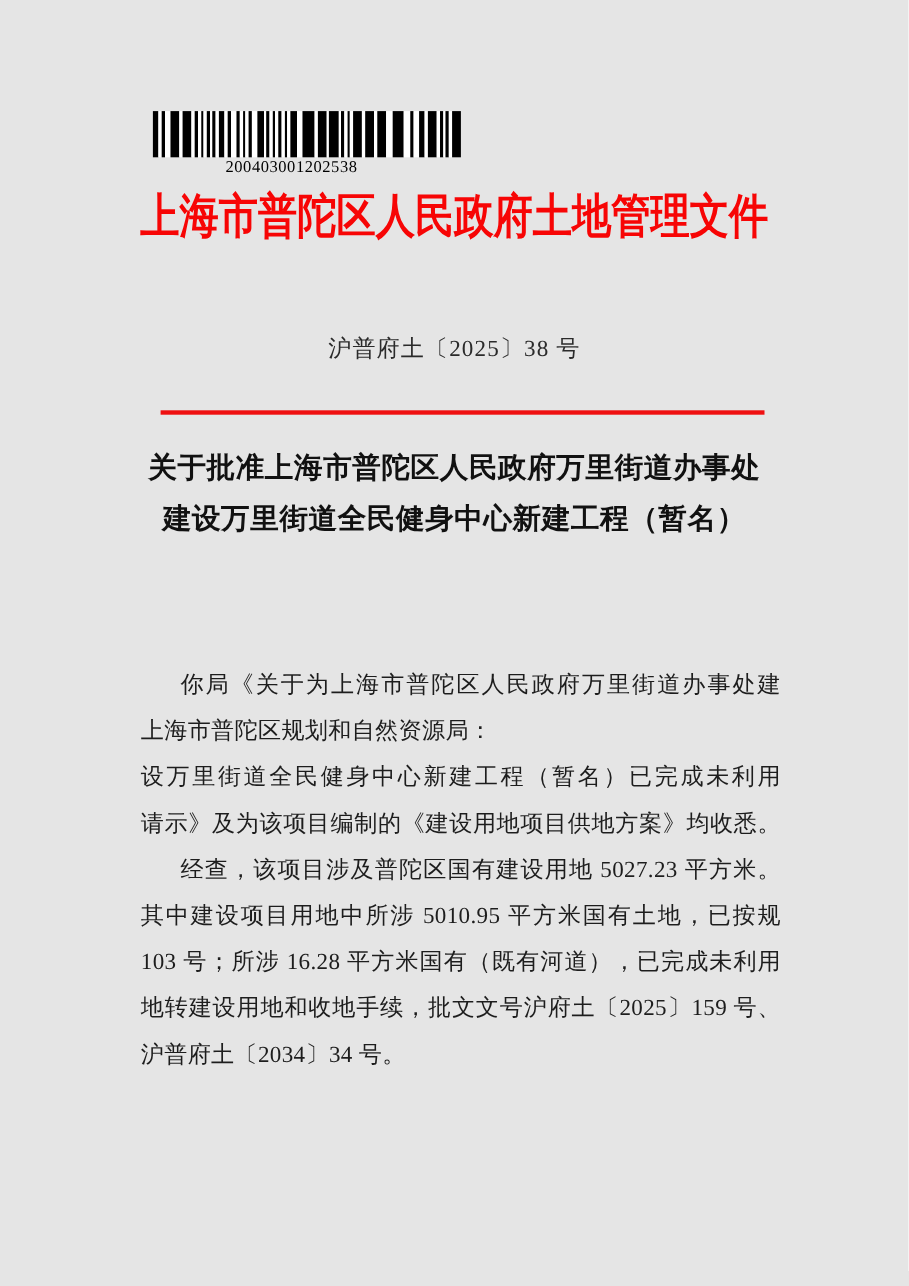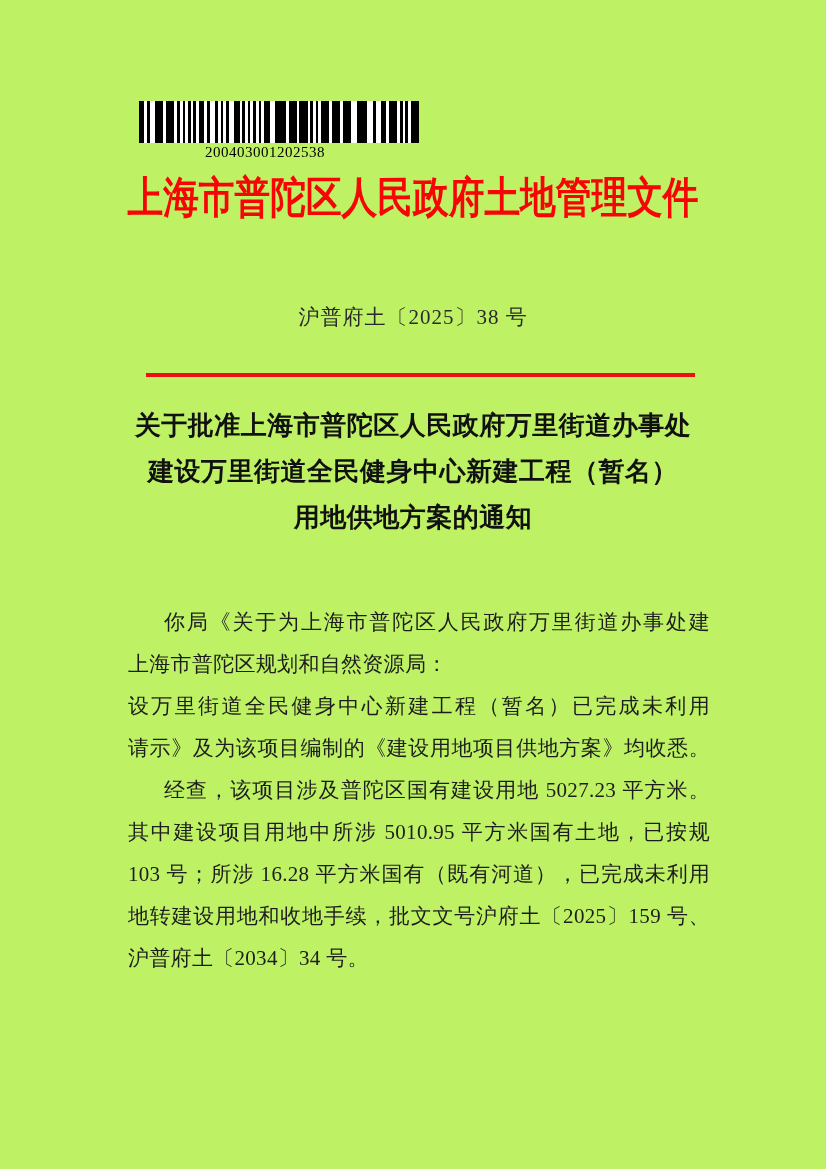--- a/index.html
+++ b/index.html
@@ -1,19 +1,19 @@
 <!DOCTYPE html>
 <html lang="zh"><head>
 <meta charset="utf-8">
 <style>
   html,body{margin:0;padding:0;background:#ffffff;}
   .page{
     position:relative;
     width:826px;height:1169px;
-    background:#bef264;
+    background:#e5e5e5;
     overflow:hidden;
     font-family:"Liberation Serif","DejaVu Serif",serif;
     color:#1d1d1d;
   }
   
   .barcode{
     position:absolute;left:139px;top:101px;
     width:280px;height:42px;
     display:flex;align-items:stretch;
   }
@@ -146,21 +146,20 @@
 
   <div class="masthead" style="color: rgb(247, 5, 5);">上海市普陀区人民政府土地管理文件</div>
 
   <div class="doc-number">沪普府土〔2025〕38 号</div>
 
   <div class="red-rule" style="background: rgb(239, 16, 17);"></div>
 
   <div class="headline" id="headline">
       <div>关于批准上海市普陀区人民政府万里街道办事处</div>
       <div>建设万里街道全民健身中心新建工程（暂名）</div>
-      <div>用地供地方案的通知</div>
     </div>
 
   <div class="body-text" id="bodytext">
       <div class="body-line fill indent">你局《关于为上海市普陀区人民政府万里街道办事处建</div>
       <div class="body-line">上海市普陀区规划和自然资源局：</div>
       <div class="body-line fill">设万里街道全民健身中心新建工程（暂名）已完成未利用</div>
       <div class="body-line fill">请示》及为该项目编制的《建设用地项目供地方案》均收悉。</div>
       <div class="body-line fill indent">经查，该项目涉及普陀区国有建设用地 5027.23 平方米。</div>
       <div class="body-line fill">其中建设项目用地中所涉 5010.95 平方米国有土地，已按规</div>
       <div class="body-line fill">103 号；所涉 16.28 平方米国有（既有河道），已完成未利用</div>

